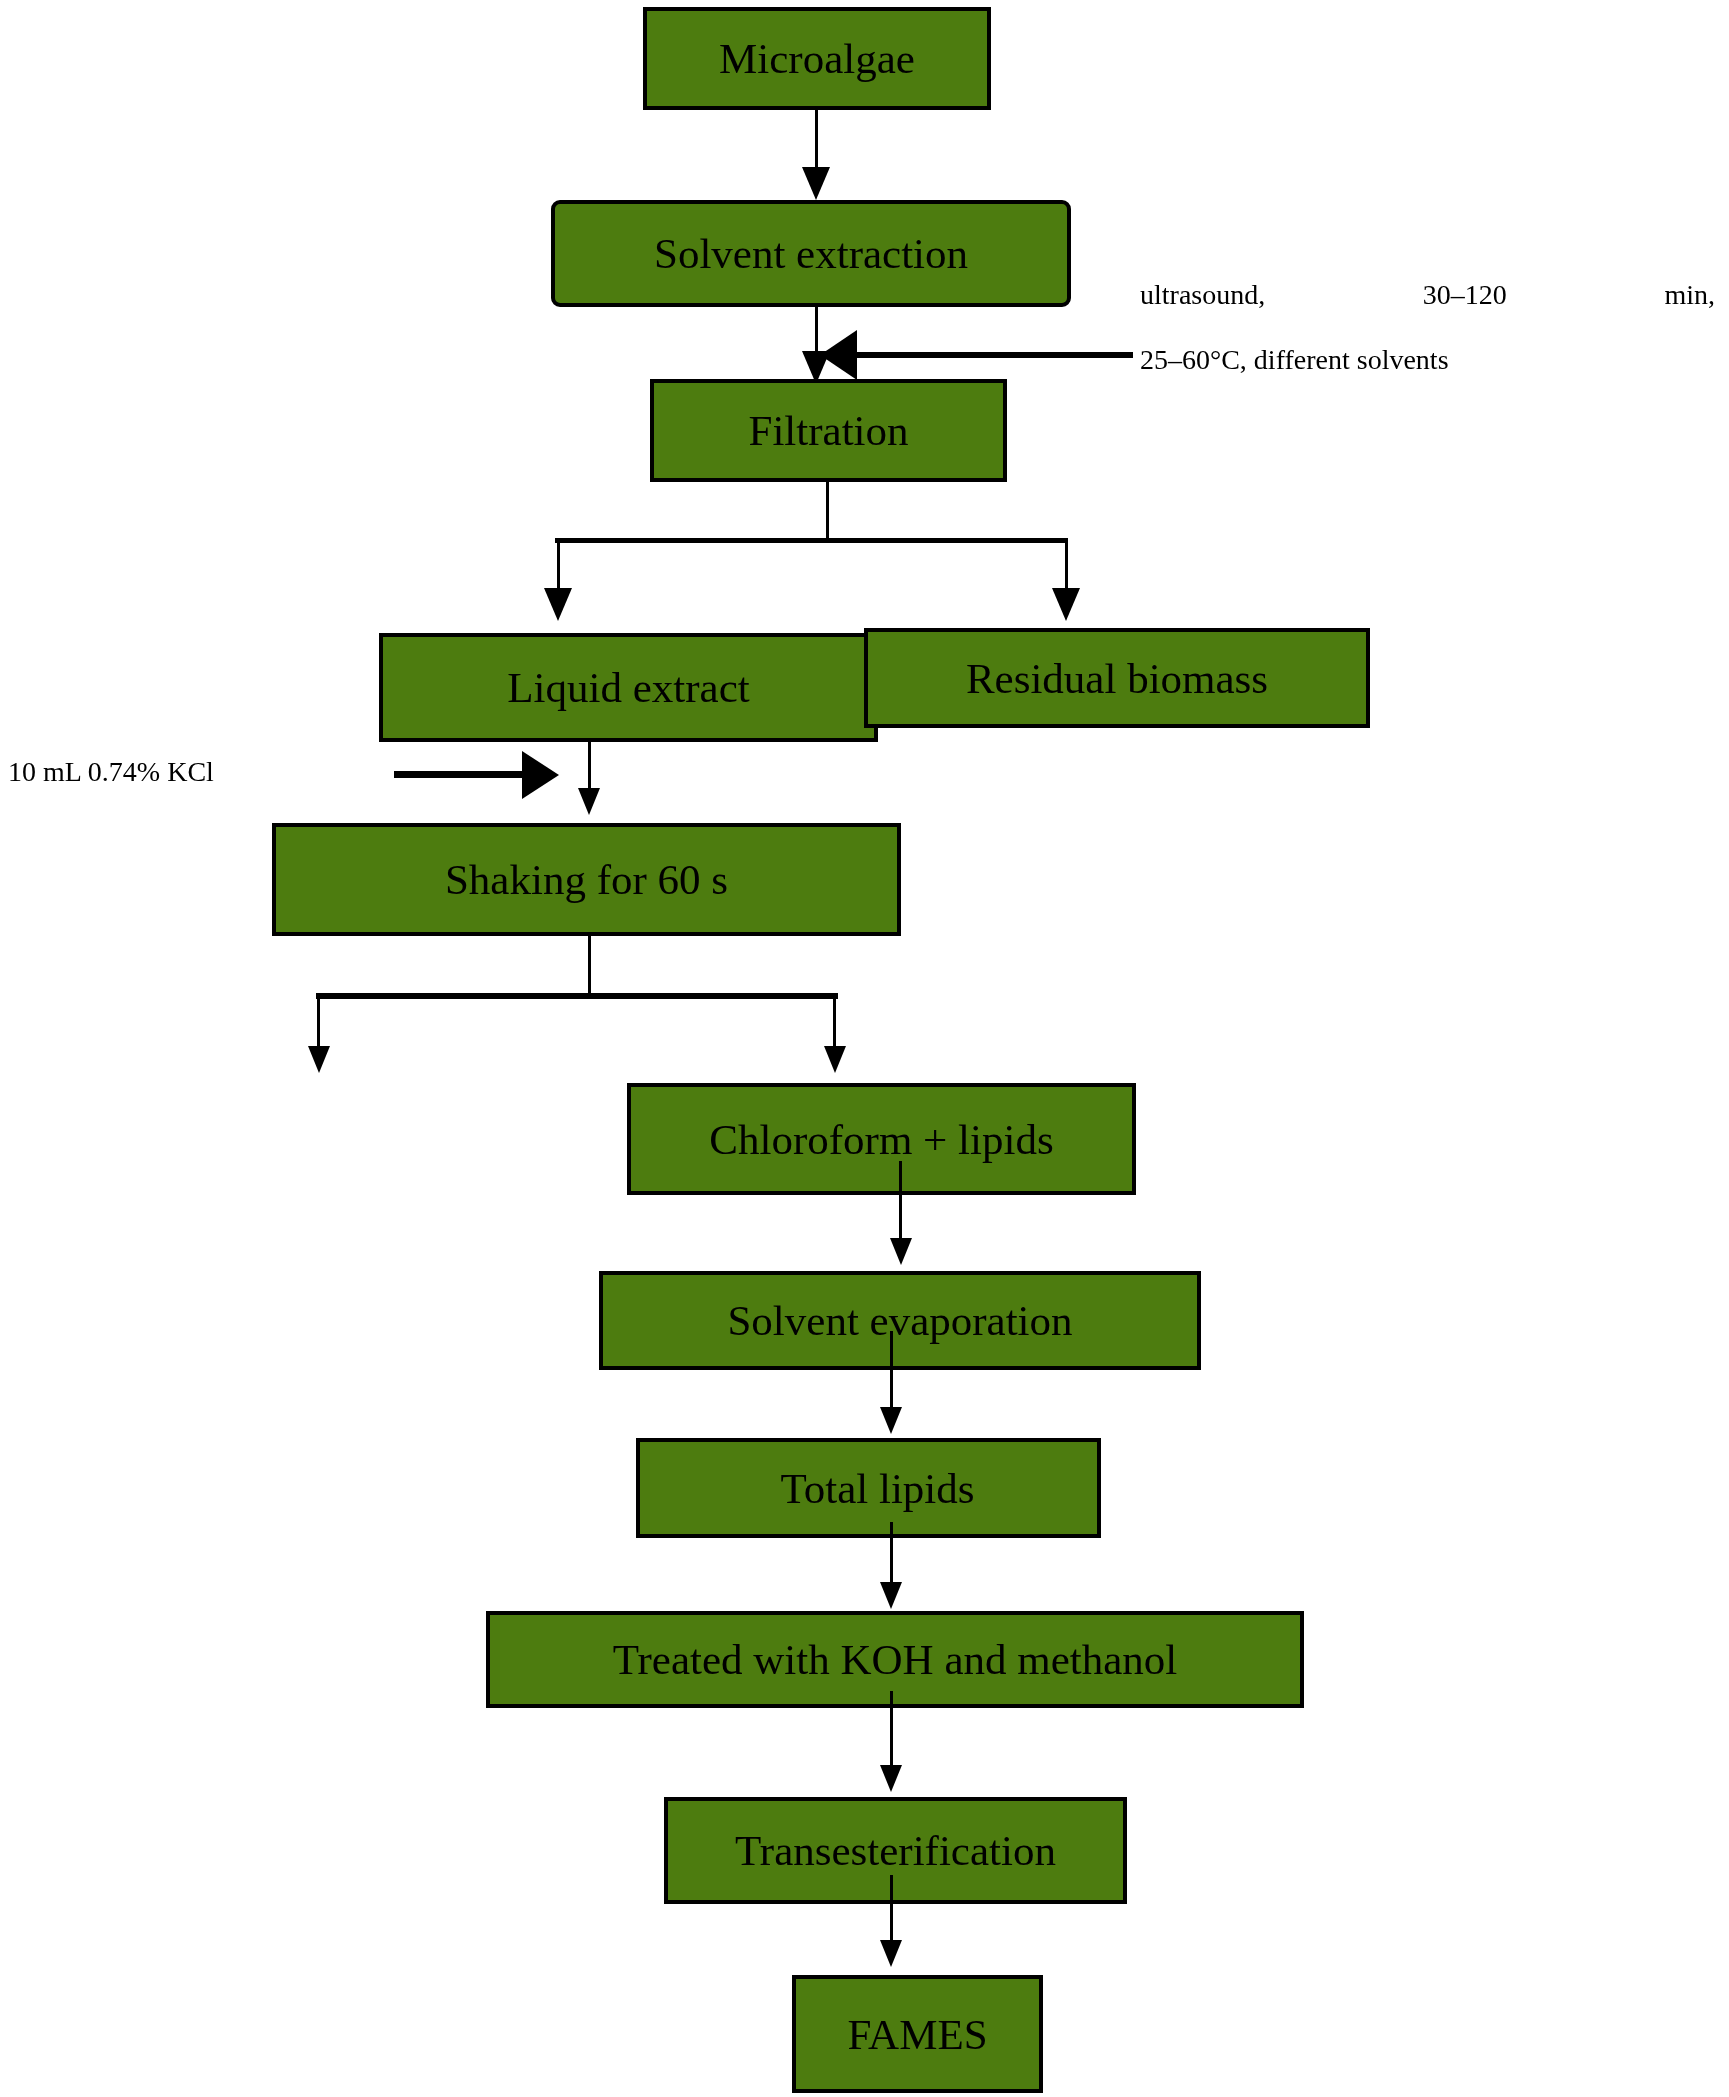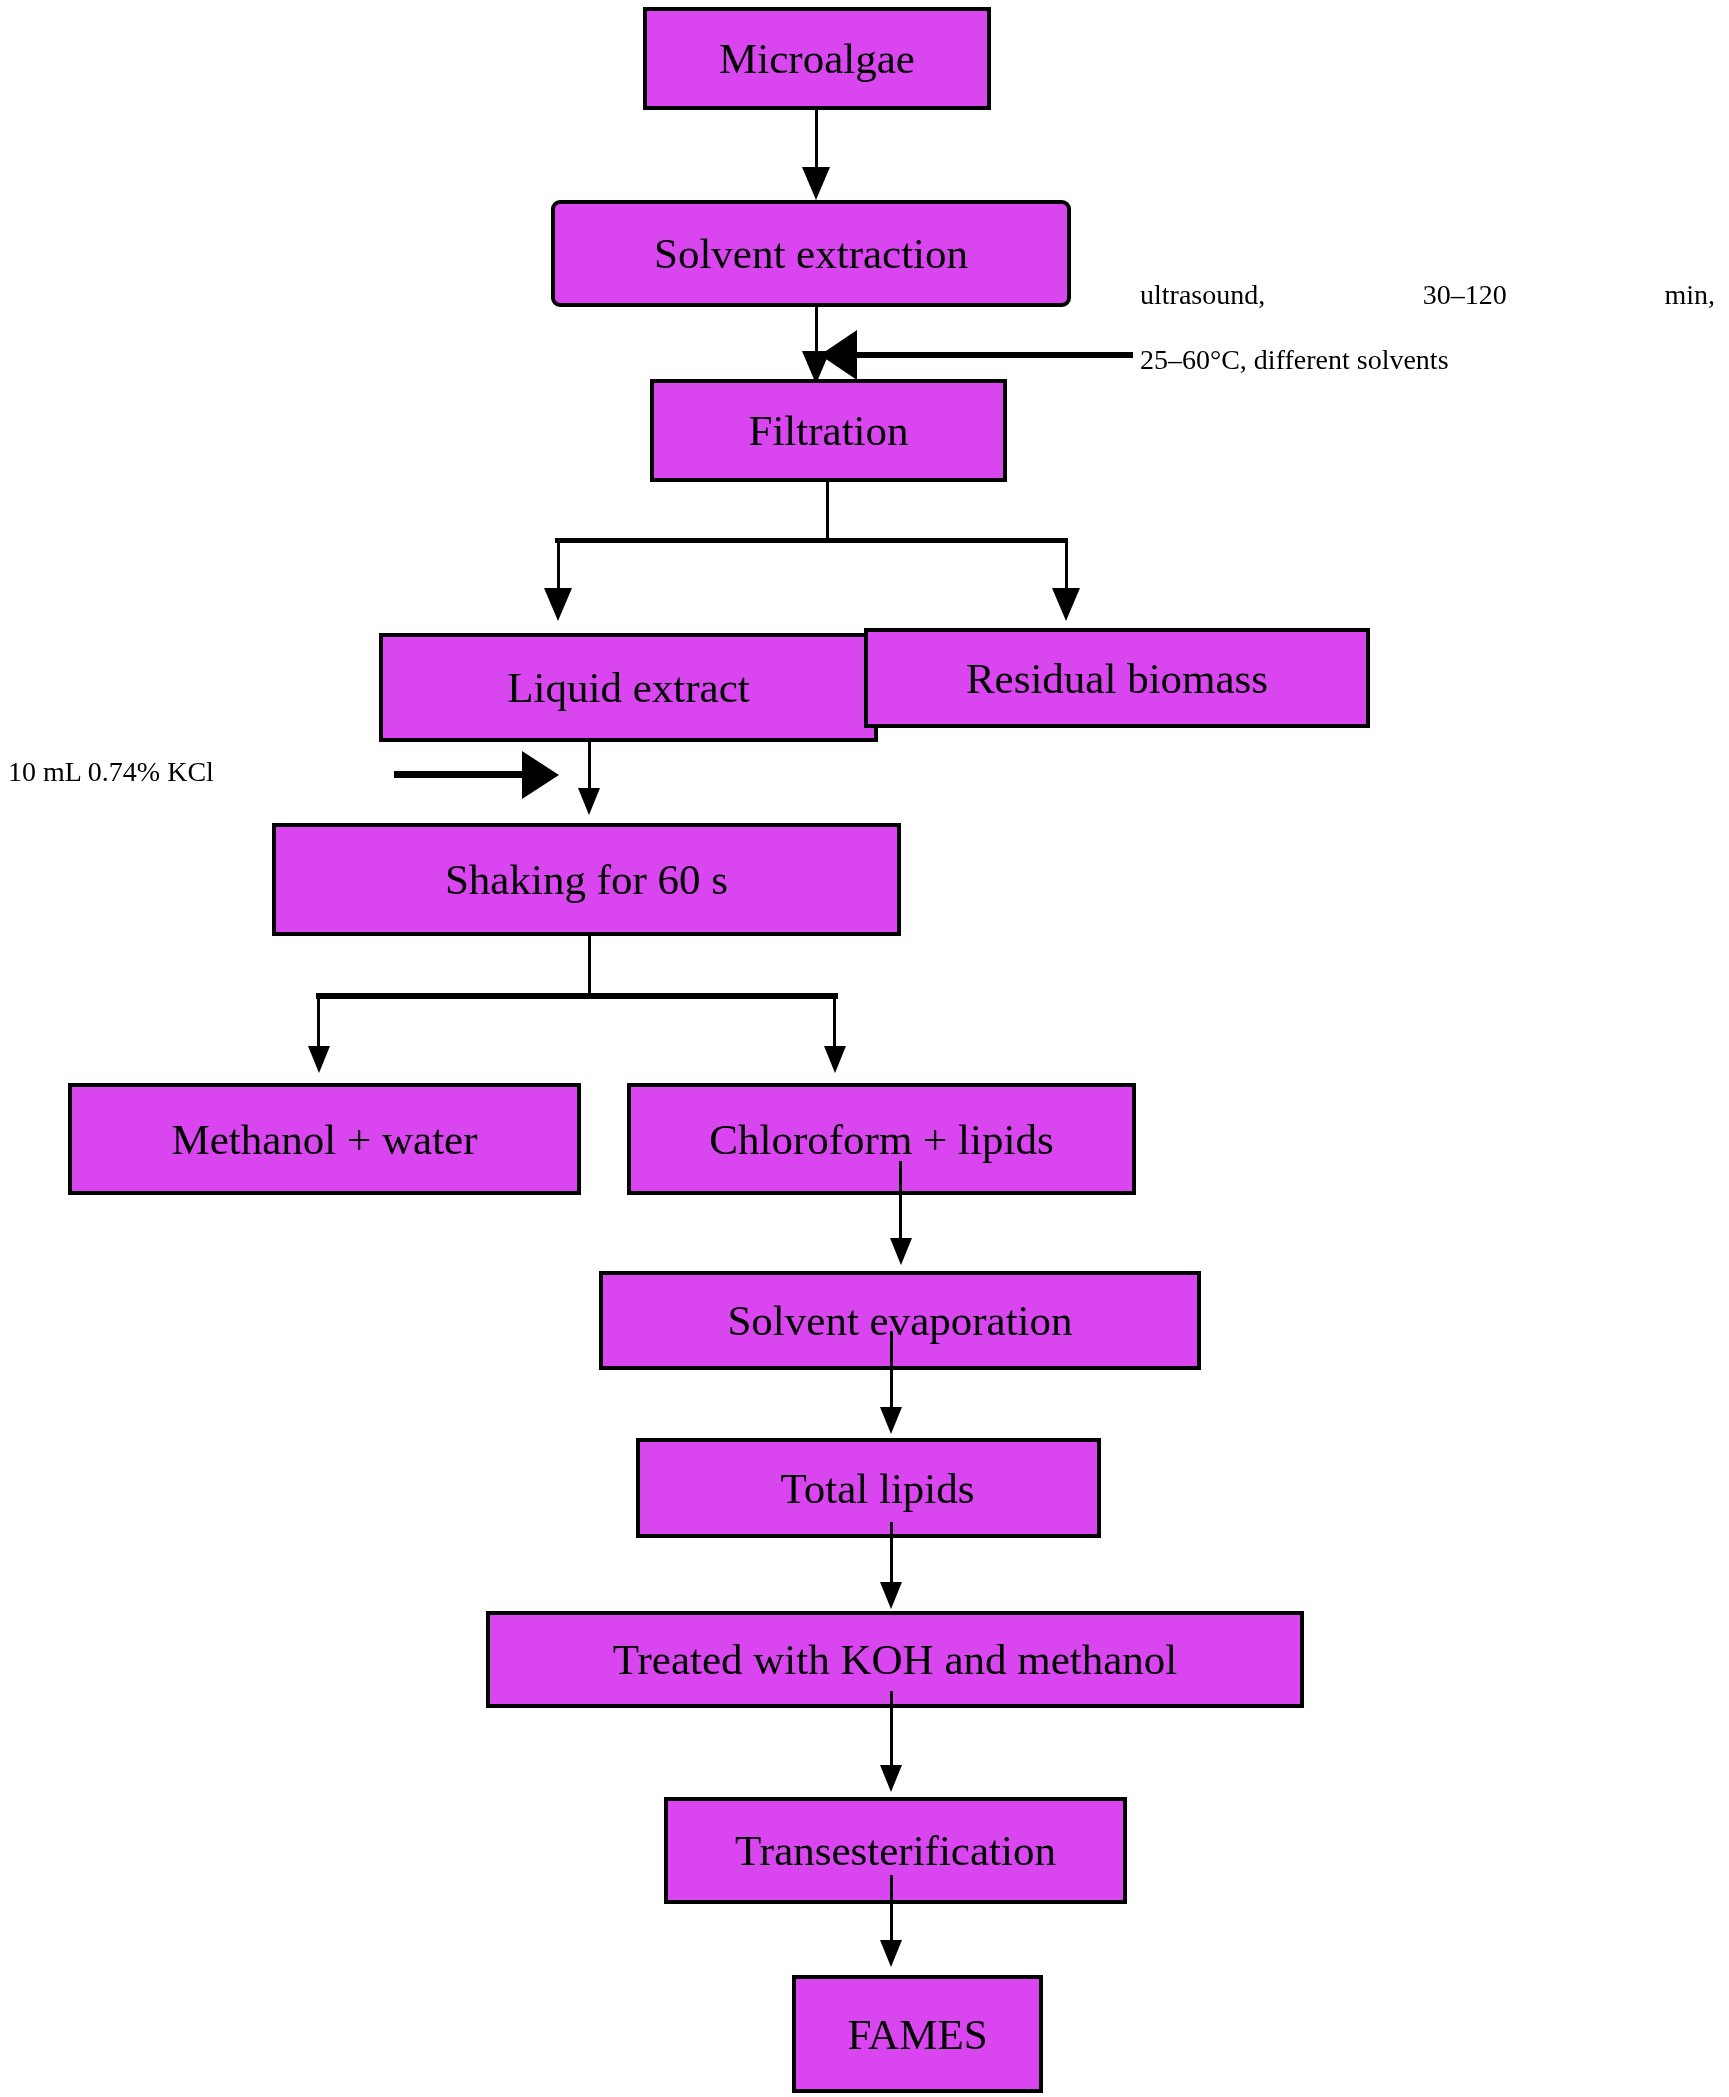--- a/index.html
+++ b/index.html
@@ -7,21 +7,21 @@
     position:relative;
     width:1729px;
     height:2097px;
     background:#ffffff;
     font-family:"Liberation Serif", serif;
     overflow:hidden;
   }
   .node{
     position:absolute;
     box-sizing:border-box;
-    background:#d946ef;
+    background:#4d7c0f;
     border:4px solid #000000;
     display:flex;
     align-items:center;
     justify-content:center;
     color:#000000;
     line-height:1;
     white-space:nowrap;
     text-align:right;
   }
   .node .lbl{
@@ -130,23 +130,20 @@
     <span class="lbl">Shaking for 60 s</span>
   </div>
 
   <div class="vline" style="left:588px; top:936px; width:2.8px; height:61px;"></div>
   <div class="hline" style="left:316px; top:993px; width:522px; height:5.6px;"></div>
   <div class="vline" style="left:317px; top:993px; height:67px;"></div>
   <div class="arrowdown slim" style="left:308px; top:1046px;"></div>
   <div class="vline" style="left:833px; top:993px; height:67px;"></div>
   <div class="arrowdown slim" style="left:824px; top:1046px;"></div>
 
-  <div class="node" style="left:68px; top:1083px; width:513px; height:112px;">
-    <span class="lbl">Methanol + water</span>
-  </div>
   <div class="node" style="left:627px; top:1083px; width:509px; height:112px;">
     <span class="lbl">Chloroform + lipids</span>
   </div>
 
   <div class="vline" style="left:899px; top:1161px; height:85px;"></div>
   <div class="arrowdown slim" style="left:890px; top:1238px;"></div>
 
   <div class="node" style="left:599px; top:1271px; width:602px; height:99px;">
     <span class="lbl">Solvent evaporation</span>
   </div>

